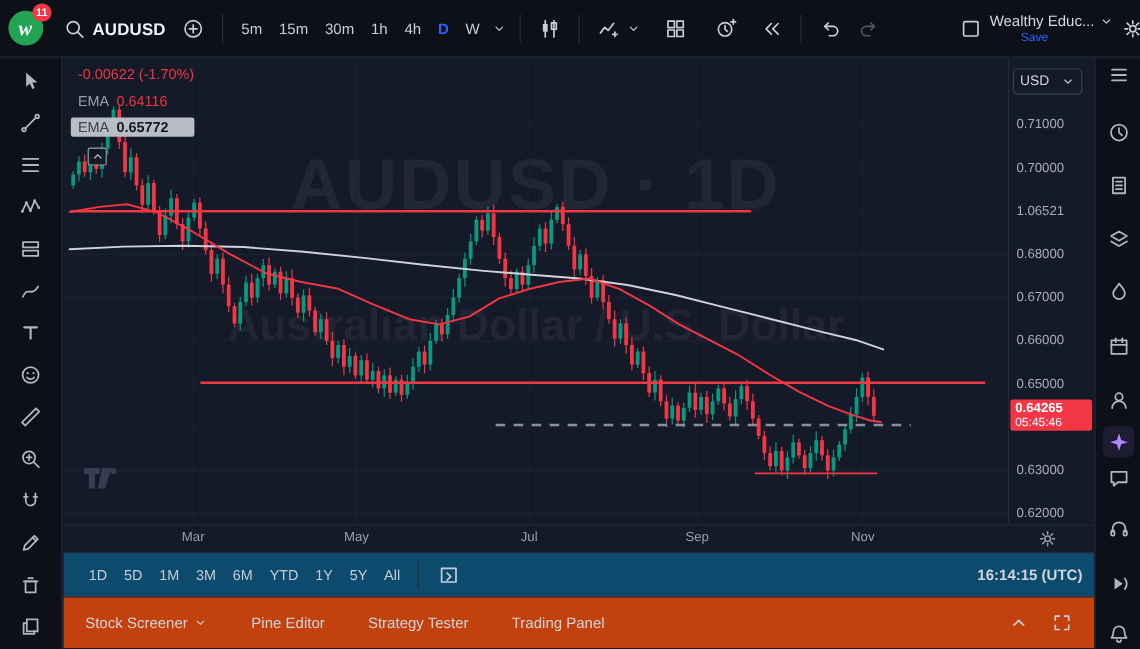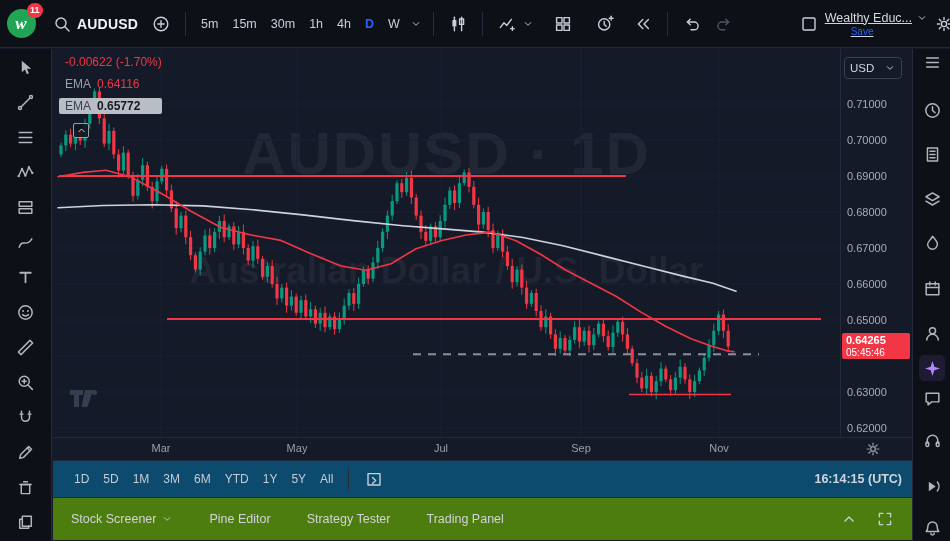--- a/index.html
+++ b/index.html
@@ -18,21 +18,21 @@
   .symbol{font-size:14px;font-weight:bold;color:#f0f3fa;letter-spacing:.2px;}
   .tico{display:inline-flex;width:18px;height:18px;color:#c9ced9;flex:0 0 auto;}
   .tico svg{width:100%;height:100%;}
   .tico.sm{width:12px;height:12px;}
   .tico.dim{color:#4f5563;}
   .sep{width:1px;height:24px;background:#262c3c;margin:0 8px;flex:0 0 auto;}
   .tf-group{display:flex;align-items:center;flex:0 0 auto;}
   .tf{padding:0 7px;height:30px;display:flex;align-items:center;font-size:12.5px;color:#c9ced9;cursor:pointer;border-radius:4px;}
   .tf.active{color:#2962ff;font-weight:bold;}
   .spacer{flex:1 1 0;min-width:4px;}
-  .layout-name{position:relative;display:flex;flex-direction:column;align-items:flex-start;justify-content:center;height:48px;cursor:pointer;flex:0 0 auto;text-decoration:underline;}
+  .layout-name{position:relative;display:flex;flex-direction:column;align-items:flex-start;justify-content:center;height:48px;cursor:pointer;flex:0 0 auto;}
   .layout-row{display:flex;align-items:center;gap:4px;font-size:12.5px;color:#d5d9e0;white-space:nowrap;}
   .save-link{font-size:10px;color:#2962ff;margin-left:26px;margin-top:1px;cursor:pointer;}
   
   .left-toolbar{position:absolute;left:0;top:49px;width:52px;bottom:0;background:#0d1017;border-right:1px solid #232a3a;
                 display:flex;flex-direction:column;align-items:center;padding-top:4px;gap:7px;z-index:4;}
   .ltool{width:28px;height:28px;border-radius:4px;display:flex;align-items:center;justify-content:center;color:#b2b5be;cursor:pointer;}
   .ltool .tico{width:19px;height:19px;color:inherit;}
   
   .right-sidebar{position:absolute;right:0;top:49px;width:38px;bottom:0;background:#0d1017;border-left:1px solid #232a3a;z-index:4;}
   .rtool{position:absolute;left:6px;width:26px;height:26px;border-radius:5px;display:flex;align-items:center;justify-content:center;color:#b2b5be;cursor:pointer;}
@@ -70,21 +70,21 @@
   .time-row{position:relative;height:23px;border-top:1px solid #232a3a;background:#151a28;flex:0 0 auto;}
   .tlabel{position:absolute;top:4px;width:34px;text-align:center;font-size:11px;color:#9aa0aa;cursor:ew-resize;}
   .axis-gear{position:absolute;right:31px;top:3px;width:16px;height:16px;color:#9aa0aa;cursor:pointer;}
   .axis-gear svg{width:100%;height:100%;}
   
   .range-row{height:37px;border-top:1px solid #232a3a;background:#0c4a6e;display:flex;align-items:center;padding:0 10px 0 14px;flex:0 0 auto;}
   .rbtn{padding:3px 7px;border-radius:4px;font-size:12px;color:#c7cbd4;cursor:pointer;flex:0 0 auto;}
   .goto-btn{margin-left:8px;}
   .clock{margin-left:auto;font-size:12.5px;font-weight:bold;color:#d1d4dc;cursor:pointer;white-space:nowrap;}
   
-  .tabs-row{height:43px;border-top:1px solid #232a3a;background:#4d7c0f;display:flex;align-items:center;padding:0 18px;gap:36px;flex:0 0 auto;}
+  .tabs-row{height:43px;border-top:1px solid #232a3a;background:#c2410c;display:flex;align-items:center;padding:0 18px;gap:36px;flex:0 0 auto;}
   .btab{display:flex;align-items:center;gap:5px;font-size:12.5px;color:#d1d4dc;cursor:pointer;white-space:nowrap;}
   .tabs-icons{margin-left:auto;display:flex;align-items:center;gap:18px;}
 </style>
 </head>
 <body>
 
 <div class="app">
 
   <header class="topbar">
     <div class="logo-btn">
@@ -795,21 +795,21 @@
                 <path d="M5 7l4 4 4-4"></path>
               </svg>
             </span>
         </div>
         <div class="price-chip" id="price-chip" style="top: 284.432px;">
           <div class="pc1">0.64265</div>
           <div class="pc2">05:45:46</div>
         </div>
       <div class="ptick" style="top: 48.972px;">0.71000</div>
           <div class="ptick" style="top: 84.972px;">0.70000</div>
-          <div class="ptick" style="top: 120.972px;">0.69000</div>
+          <div class="ptick" style="top: 120.972px;">1.06521</div>
           <div class="ptick" style="top: 156.972px;">0.68000</div>
           <div class="ptick" style="top: 192.972px;">0.67000</div>
           <div class="ptick" style="top: 228.972px;">0.66000</div>
           <div class="ptick" style="top: 264.972px;">0.65000</div>
           <div class="ptick" style="top: 336.972px;">0.63000</div>
           <div class="ptick" style="top: 372.972px; text-align: center;">0.62000</div>
         </div>
     </div>
     <div class="time-row" id="time-row">
       <span class="axis-gear"><svg viewBox="0 0 18 18" fill="none" stroke="currentColor" stroke-width="1.4" stroke-linecap="round" stroke-linejoin="round">

